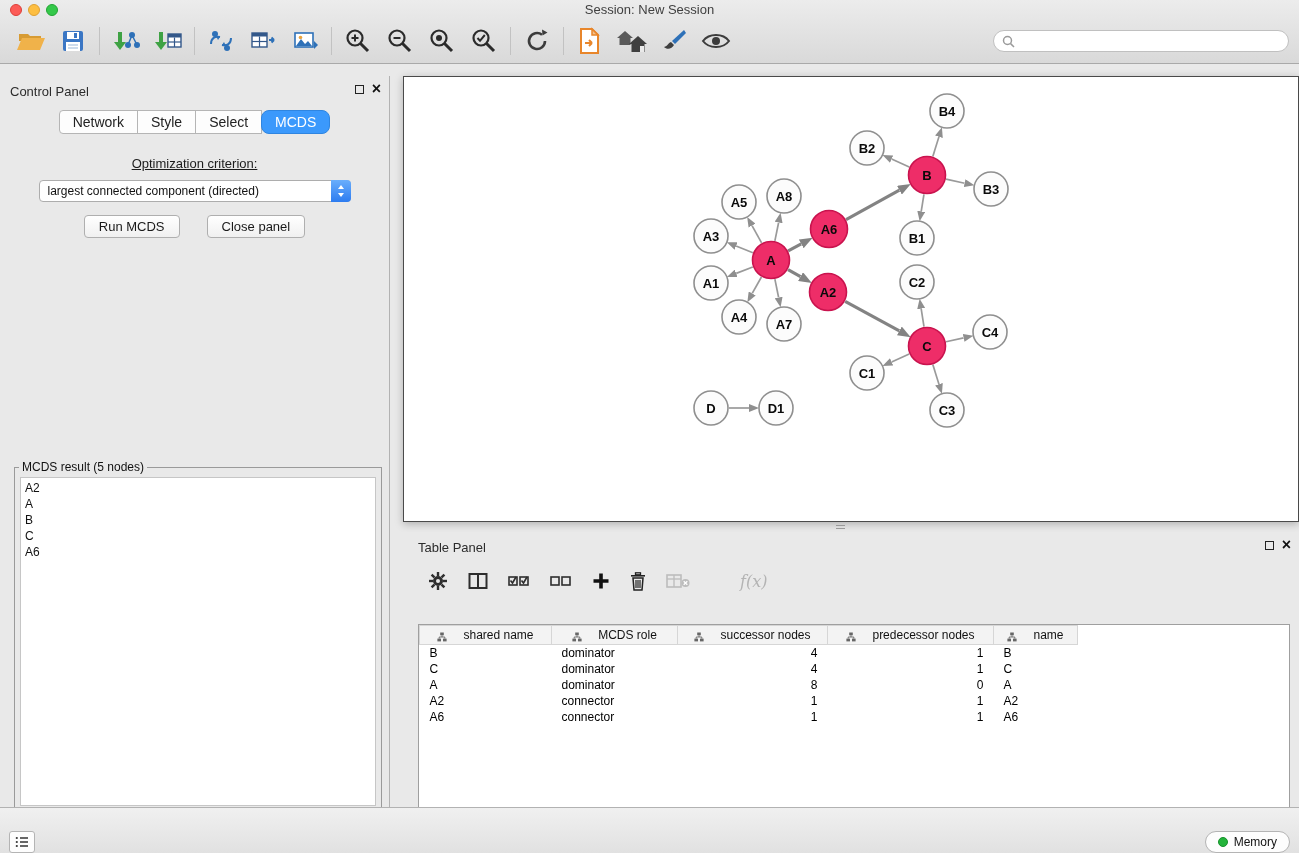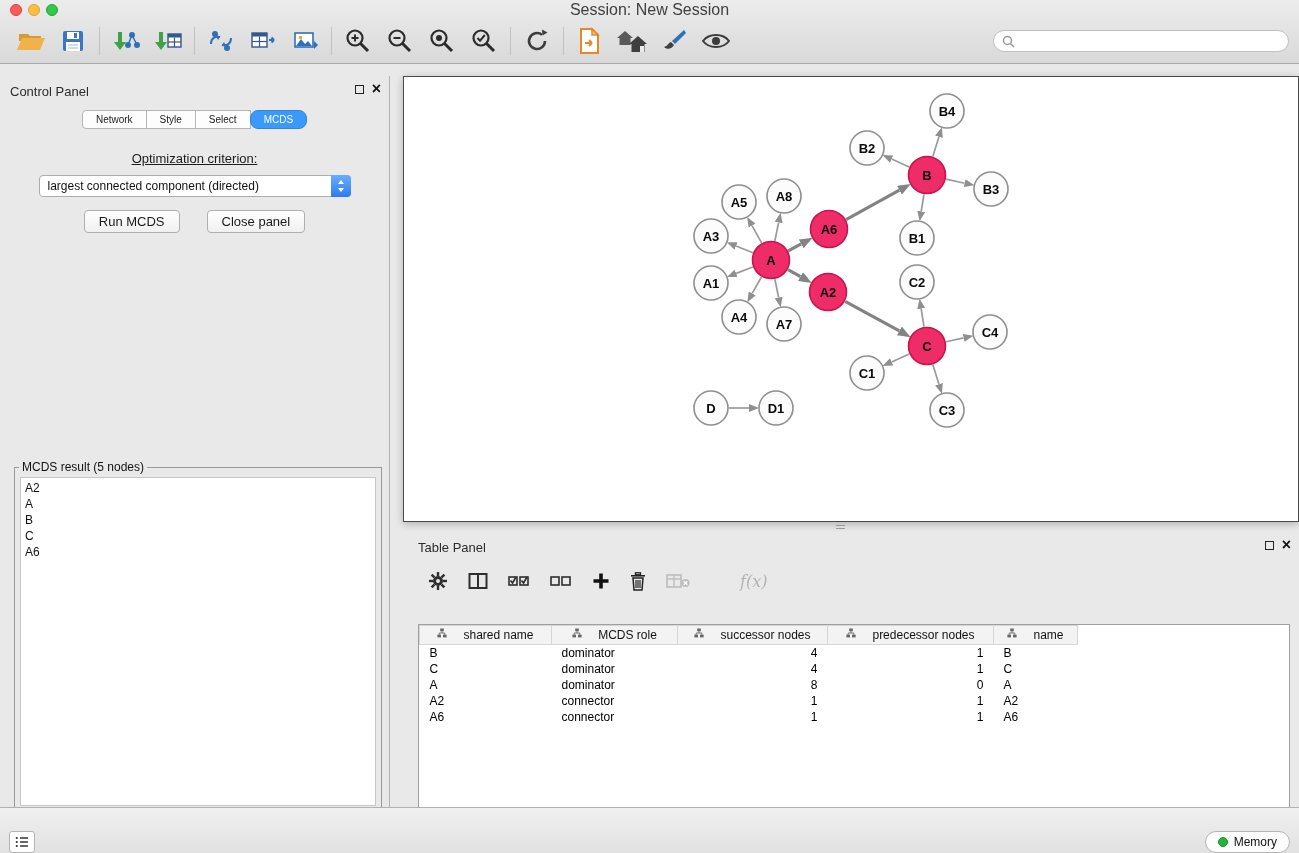--- a/index.html
+++ b/index.html
@@ -7,40 +7,40 @@
     font-family:"Liberation Sans", sans-serif; background:#e9e9e9; }
 
   
   .header { position:absolute; left:0; top:0; width:1299px; height:64px;
     background:linear-gradient(#ececec,#d9d9d9); border-bottom:1px solid #a9a9a9; }
   .titlebar { position:relative; height:19px; }
   .traffic { position:absolute; top:4px; width:12px; height:12px; border-radius:50%; }
   .t-red { left:10px; background:#fc5b57; border:1px solid #dd3f38; }
   .t-yellow { left:28px; background:#fdbe41; border:1px solid #dfa133; }
   .t-green { left:46px; background:#34c84a; border:1px solid #23a534; }
-  .win-title { text-align:center; font-size:16px; color:#404040; line-height:19px; }
+  .win-title { text-align:center; font-size:13px; color:#404040; line-height:19px; }
   .toolbar { display:flex; align-items:center; height:44px; padding-left:10px; }
   .tool-btn { width:42px; height:36px; display:flex; align-items:center; justify-content:center; cursor:default; }
   .tool-sep { width:1px; height:28px; background:#c2c2c2; margin:0 5px; }
   .search-box { margin-left:auto; margin-right:10px; width:296px; height:22px;
     background:#fff; border:1px solid #c0c0c0; border-radius:12px;
     display:flex; align-items:center; padding-left:8px; }
   .search-box input { border:none; outline:none; flex:1; font-size:12px; background:transparent; height:18px; margin-left:4px; }
 
   
   .main { position:absolute; left:0; top:76px; width:1299px; height:756px; display:flex; }
 
   
   .control-panel { width:390px; background:#e9e9e9; border-right:1px solid #b2b2b2; position:relative; }
   .panel-header { height:28px; font-size:13px; color:#2c2c2c; padding:8px 10px 0 10px; position:relative; }
   .panel-icons { position:absolute; right:8px; top:8px; display:flex; align-items:center; gap:8px; }
   .float-icon { width:9px; height:9px; border:1.5px solid #222; display:inline-block; }
   .close-icon { font-size:16px; font-weight:bold; color:#111; line-height:10px; }
   .tabs-seg { display:flex; justify-content:center; margin-top:6px; }
-  .seg { font-size:10px; color:#222; background:#fdfdfd; border:1px solid #b5b5b5;
+  .seg { font-size:14px; color:#222; background:#fdfdfd; border:1px solid #b5b5b5;
     padding:3px 13px; margin-left:-1px; cursor:default; }
   .seg:first-child { border-radius:4px 0 0 4px; margin-left:0; }
   .seg:last-child { border-radius:0 4px 4px 0; }
   .seg.active { background:#3b99fc; border-color:#2f85e0; color:#fff; border-radius:8px; }
   .opt-label { text-align:center; font-size:13px; color:#1c1c1c; margin-top:22px;text-decoration:underline; }
   .dropdown { position:relative; width:312px; height:22px; margin:9px auto 0 auto;
     background:#fff; border:1px solid #adadad; border-radius:4px; }
   .dropdown .dd-text { font-size:12px; line-height:20px; padding-left:8px; color:#111;
     white-space:nowrap; overflow:hidden; }
   .dd-btn { position:absolute; right:-1px; top:-1px; width:20px; height:22px;
@@ -78,21 +78,21 @@
   .table-panel { position:absolute; left:0; top:456px; right:0; bottom:0; background:#e9e9e9; }
   .tp-header { height:26px; font-size:13px; color:#2c2c2c; padding:8px 10px 0 28px; position:relative; }
   .tp-toolbar { display:flex; align-items:center; gap:20px; margin:10px 0 8px 38px; height:26px; }
   .tp-tool { display:flex; align-items:center; justify-content:center; cursor:default; }
   .fx-label { font-family:"DejaVu Serif", serif; font-style:italic; font-size:16px; color:#b3b3b3;margin-left:30px; }
   .tp-table-wrap { position:absolute; left:28px; right:9px; top:92px; height:188px;
     background:#fff; border:1px solid #9f9f9f; overflow:hidden; }
   table.node-table { border-collapse:collapse; font-size:12px; table-layout:fixed; }
   table.node-table th { background:#f3f3f3; border:1px solid #d6d6d6; font-weight:normal;
     height:19px; text-align:center; color:#111; }
-  table.node-table th .hdr-inner { display:flex; align-items:flex-start; justify-content:center; gap:16px; }
+  table.node-table th .hdr-inner { display:flex; align-items:flex-end; justify-content:center; gap:16px; }
   table.node-table td { height:16px; padding:0 10px; color:#000; white-space:nowrap; }
   td.num { text-align:right; }
   .tp-tabs { position:absolute; left:0; right:0; top:290px; display:flex; justify-content:center; }
   .tp-tab { font-size:12px; color:#111; background:#fdfdfd; border:1px solid #b5b5b5;
     padding:3px 11px; margin-left:-1px; cursor:default; }
   .tp-tab.active { background:#3b99fc; border-color:#2f85e0; color:#fff; }
 
   
   .statusbar { position:absolute; left:0; bottom:0; width:1299px; height:46px;
     background:linear-gradient(#f0f0f0,#e1e1e1); border-top:1px solid #b2b2b2;

